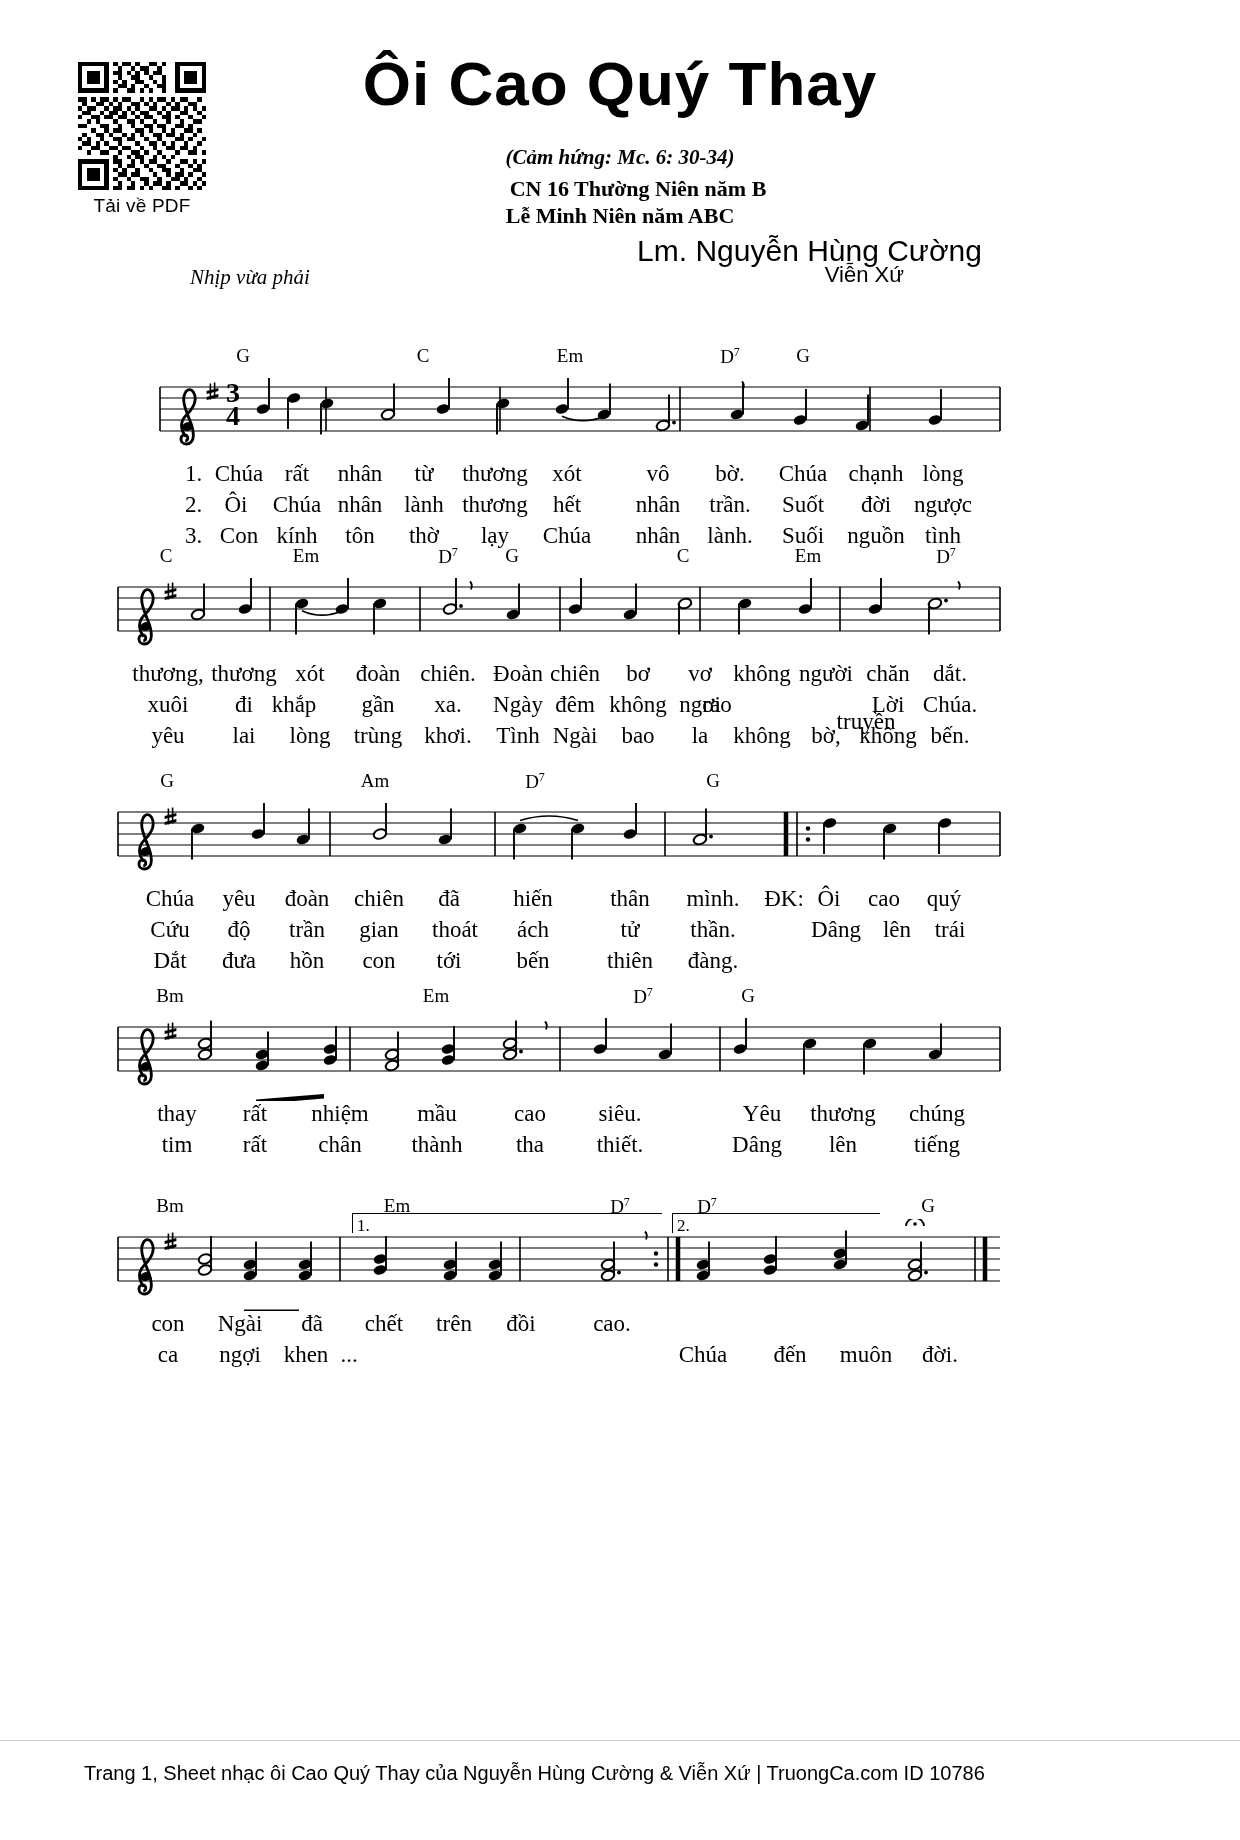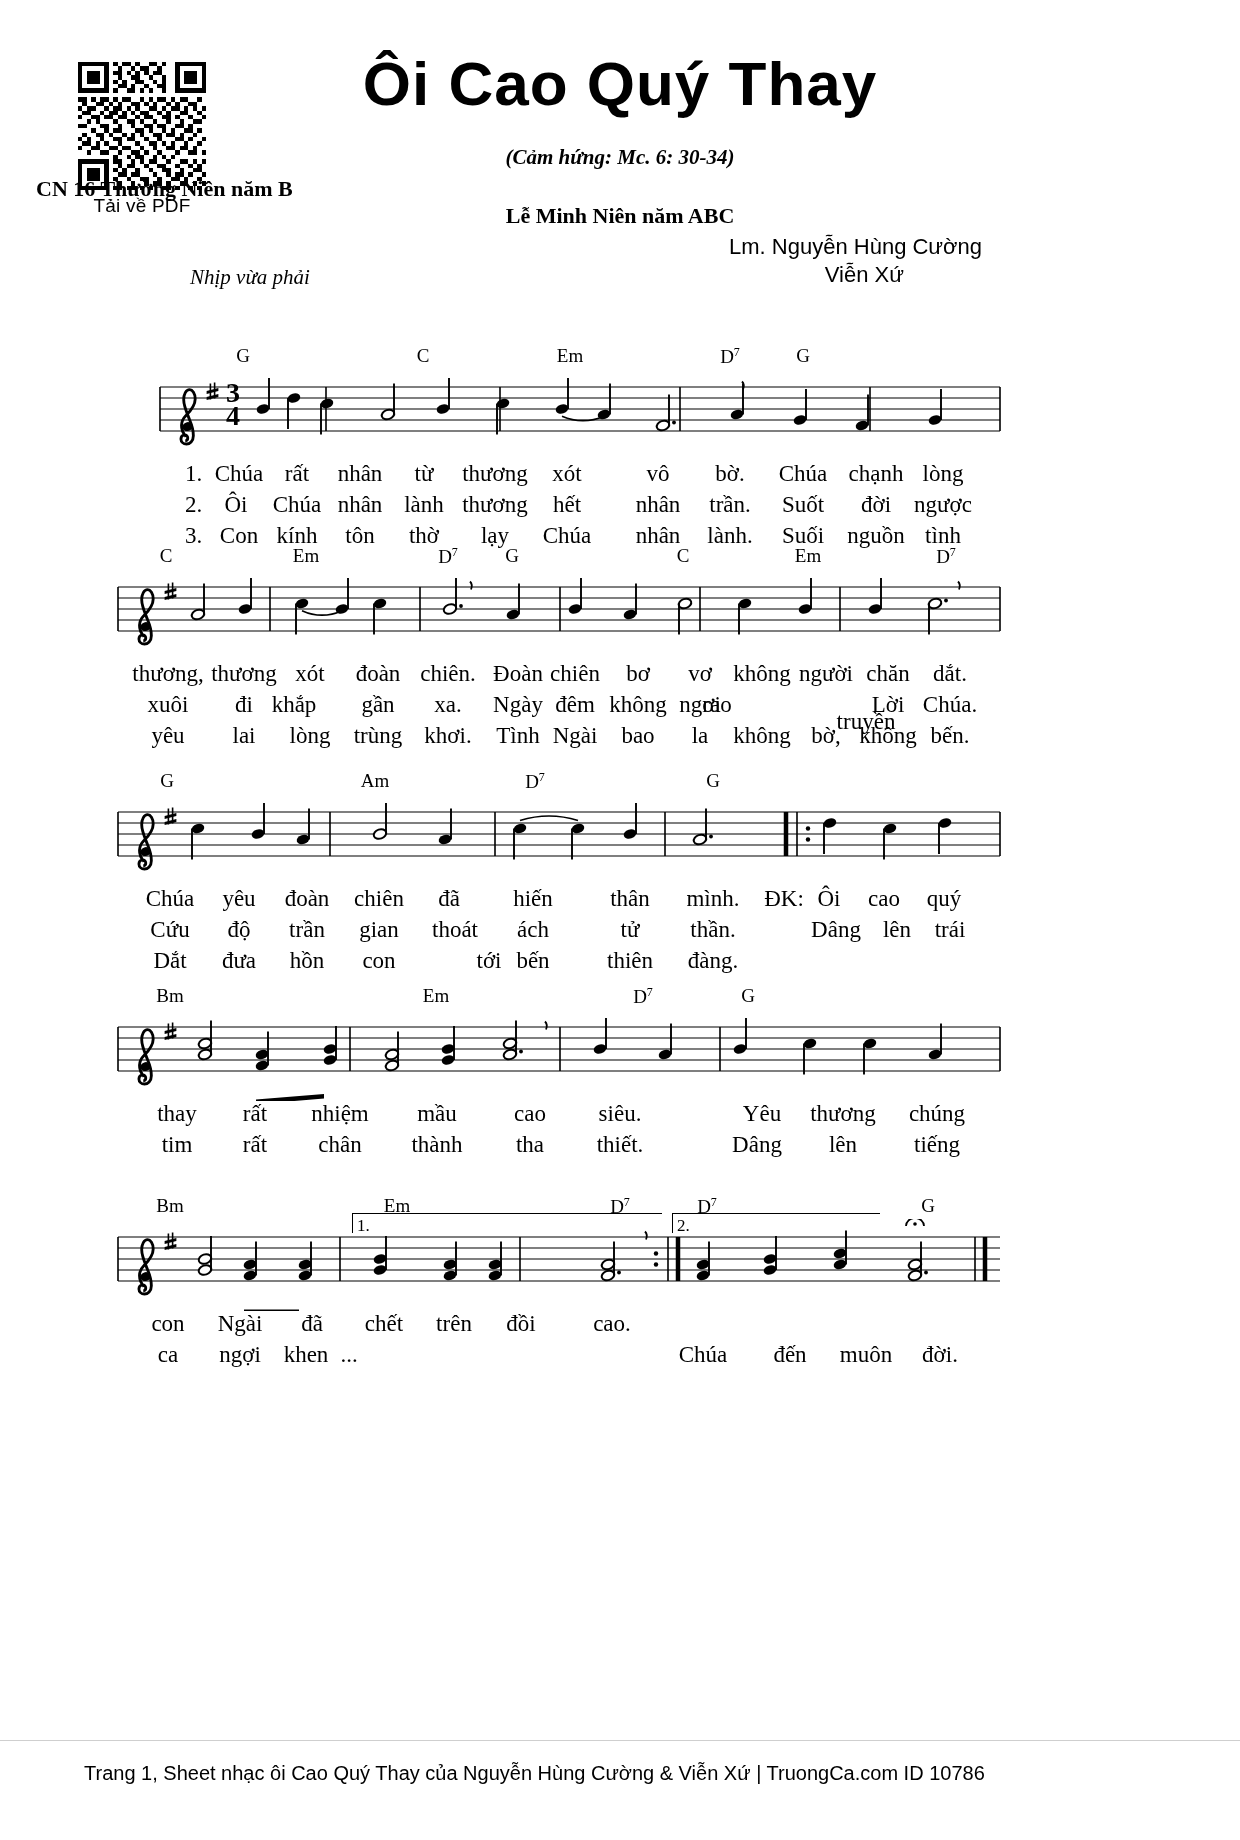--- a/index.html
+++ b/index.html
@@ -28,29 +28,29 @@
     text-align:center;
     font-family:"Liberation Sans", sans-serif;
     font-weight:bold; font-size:62px; letter-spacing:1px;
   }
   .inspiration {
     position:absolute; left:0; top:145px; width:1240px;
     text-align:center; font-style:italic; font-weight:bold; font-size:21px;
   }
   .occasion1 {
     position:absolute; left:0; top:176px; width:1240px;
-    text-align:left; font-weight:bold; font-size:22px;padding-left:36px;
+    text-align:center; font-weight:bold; font-size:22px;padding-left:36px;
   }
   .occasion2 {
     position:absolute; left:0; top:203px; width:1240px;
     text-align:center; font-weight:bold; font-size:22px;
   }
   .composer {
     position:absolute; right:258px; top:234px;
-    font-family:"Liberation Sans", sans-serif; font-size:22px; white-space:nowrap;
+    font-family:"Liberation Sans", sans-serif; font-size:30px; white-space:nowrap;
   }
   .lyricist {
     position:absolute; right:336px; top:262px;
     font-family:"Liberation Sans", sans-serif; font-size:22px; white-space:nowrap;
   }
   .tempo {
     position:absolute; left:190px; top:265px;
     font-style:italic; font-size:21px; white-space:nowrap;
   }
 
@@ -643,21 +643,21 @@
           <span class="syl" style="left: 713px;">thần.</span>
           <span class="syl" style="left: 836px;">Dâng</span>
           <span class="syl" style="left: 897px;">lên</span>
           <span class="syl" style="left: 950px;">trái</span>
         </div>
         <div class="lyricline">
           <span class="syl" style="left: 170px;">Dắt</span>
           <span class="syl" style="left: 239px;">đưa</span>
           <span class="syl" style="left: 307px;">hồn</span>
           <span class="syl" style="left: 379px;">con</span>
-          <span class="syl" style="left: 449px; margin-left: 40px;">tới</span>
+          <span class="syl" style="left: 449px;">tới</span>
           <span class="syl" style="left: 533px;">bến</span>
           <span class="syl" style="left: 630px;">thiên</span>
           <span class="syl" style="left: 713px;">đàng.</span>
         </div>
       </div>
       <div class="system" style="top: 985px;">
         <div class="chords" style="position: relative; height: 24px;">
           <span class="chord" style="left: 170px;">Bm</span>
           <span class="chord" style="left: 436px;">Em</span>
           <span class="chord" style="left: 643px;">D<sup>7</sup></span>

